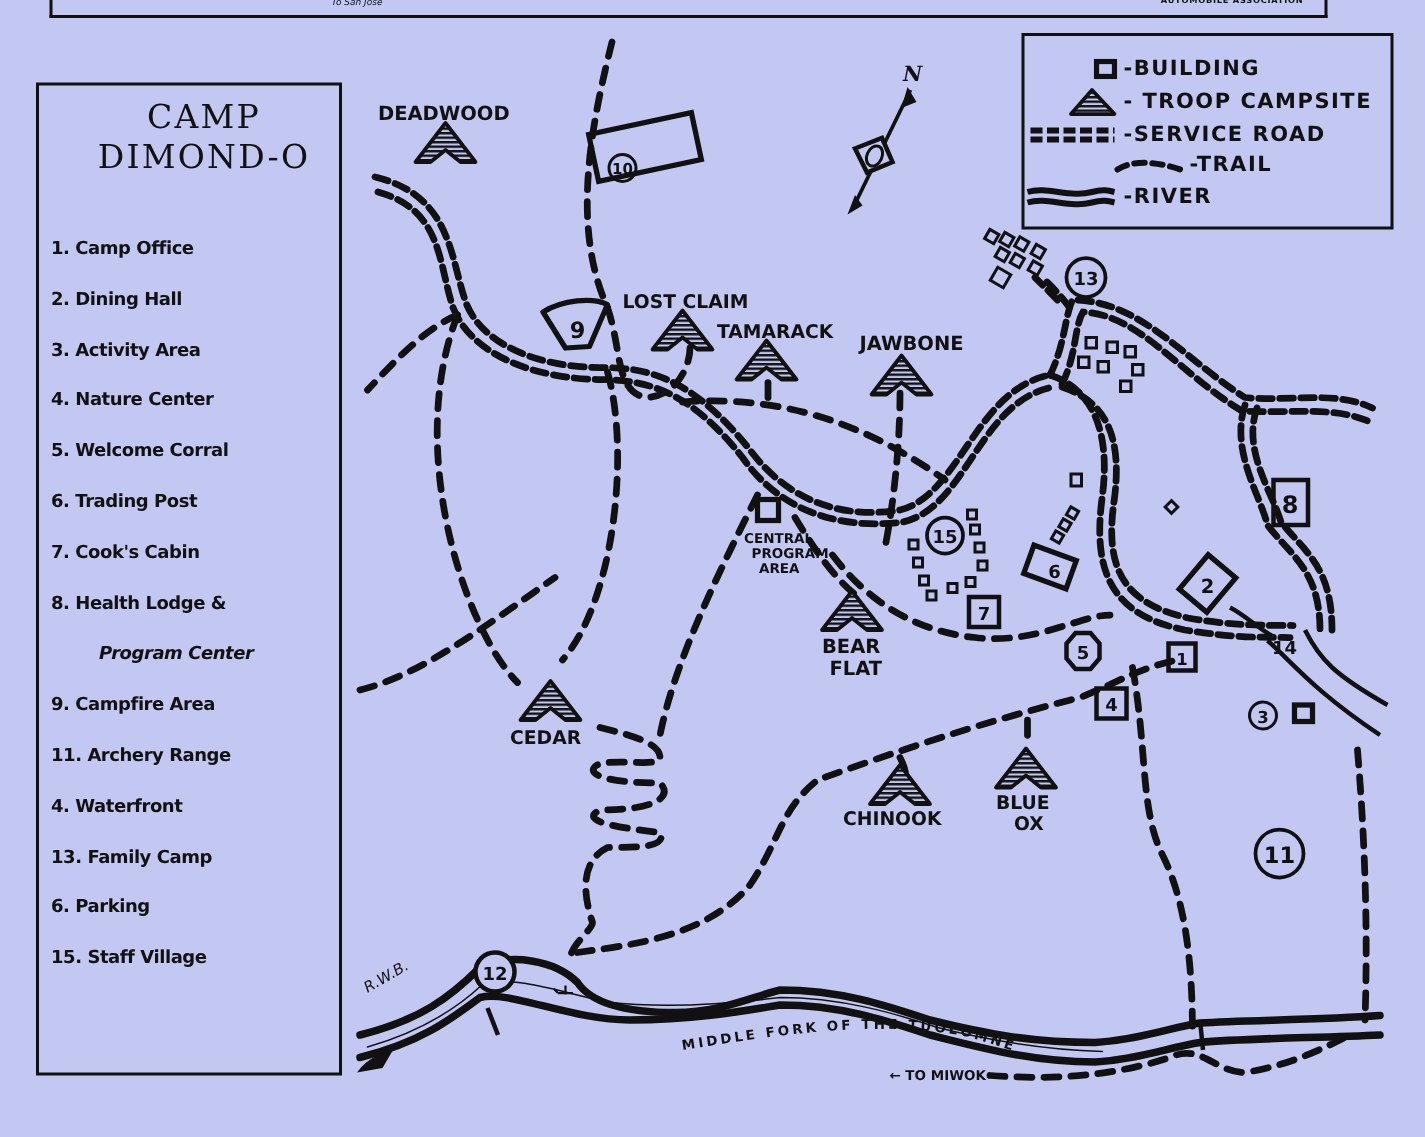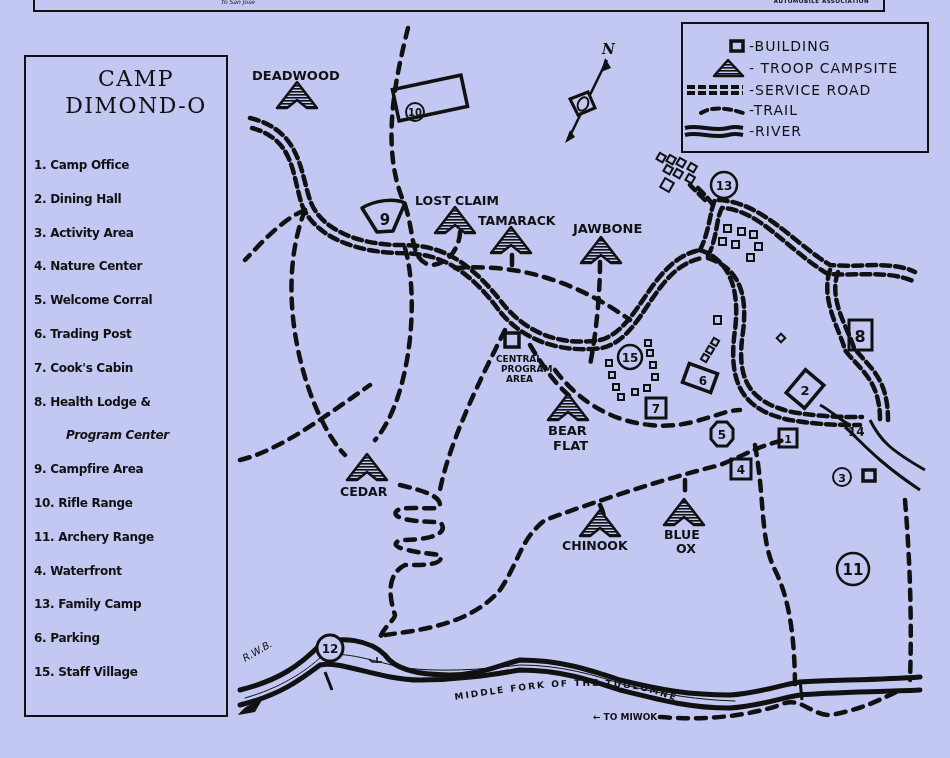--- a/index.html
+++ b/index.html
@@ -5,21 +5,21 @@
   html, body { margin:0; padding:0; }
   body { width:950px; height:758px; background:#c3c8f3; position:relative; overflow:hidden; font-family:"DejaVu Sans", sans-serif; color:#111; }
   .map-svg { position:absolute; left:0; top:0; width:950px; height:758px; }
   .hand { font-family:"DejaVu Sans", sans-serif; font-weight:bold; fill:#111; }
   .index-panel { position:absolute; left:24px; top:55px; width:204px; height:662px; border:2.5px solid #111; box-sizing:border-box; }
   .index-title { text-align:center; font-family:"DejaVu Serif", serif; font-size:22px; letter-spacing:1.5px; line-height:27px; margin-top:8px;padding-left:20px; }
   .index-list { list-style:none; margin:30px 0 0 0; padding:0 0 0 8px; }
   .index-list li { font-size:12px; font-weight:bold; line-height:33.8px; white-space:nowrap; letter-spacing:-0.3px; }
   .index-list li.cont { padding-left:32px;font-style:italic; }
   .legend-panel { position:absolute; left:681px; top:22px; width:248px; height:131px; border:2.5px solid #111; box-sizing:border-box; }
-  .legend-row { position:absolute; left:0; display:flex; align-items:center; font-size:14px; font-weight:normal; letter-spacing:1px; }
+  .legend-row { position:absolute; left:0; display:flex; align-items:center; font-size:14px; font-weight:bold; letter-spacing:1px; }
   .legend-row .sym { width:62px; height:20px; display:flex; justify-content:flex-end; align-items:center; margin-right:4px; }
   .top-strip { position:absolute; left:33px; top:0; width:852px; height:12px; border:2px solid #111; border-top:none; box-sizing:border-box; }
   .top-strip .l { position:absolute; left:186px; top:-2px; font-size:6px; font-style:italic; }
   .top-strip .r { position:absolute; right:14px; top:-2px; font-size:5.5px; font-weight:bold; letter-spacing:0.5px; }
 </style>
 </head>
 <body>
 
 <div class="top-strip">
   <span class="l">To San Jose</span>
@@ -293,21 +293,20 @@
     <li><span>1.</span> <span>Camp Office</span></li>
     <li><span>2.</span> <span>Dining Hall</span></li>
     <li><span>3.</span> <span>Activity Area</span></li>
     <li><span>4.</span> <span>Nature Center</span></li>
     <li><span>5.</span> <span>Welcome Corral</span></li>
     <li><span>6.</span> <span>Trading Post</span></li>
     <li><span>7.</span> <span>Cook's Cabin</span></li>
     <li><span>8.</span> <span>Health Lodge &amp;</span></li>
     <li class="cont"><span>Program Center</span></li>
     <li><span>9.</span> <span>Campfire Area</span></li>
-    <li><span>10.</span> <span>Rifle Range</span></li>
     <li><span>11.</span> <span>Archery Range</span></li>
     <li><span>4.</span> <span>Waterfront</span></li>
     <li><span>13.</span> <span>Family Camp</span></li>
     <li><span>6.</span> <span>Parking</span></li>
     <li><span>15.</span> <span>Staff Village</span></li>
   </ul>
 </div>
 
 <div class="legend-panel">
   <div class="legend-row" style="top:12px;">
@@ -327,21 +326,21 @@
     <span>- TROOP CAMPSITE</span>
   </div>
   <div class="legend-row" style="top:56px;">
     <span class="sym">
       <svg width="60" height="14">
           <path d="M2,4 L58,4 M2,10 L58,10" stroke="#111" stroke-width="4" stroke-dasharray="8 3"></path>
         </svg>
     </span>
     <span>-SERVICE ROAD</span>
   </div>
-  <div class="legend-row" style="top:76px;">
+  <div class="legend-row" style="top:76px;padding-left:44px;">
     <span class="sym">
       <svg width="50" height="14">
           <path d="M6,10 C15,4 30,4 48,10" fill="none" stroke="#111" stroke-width="4" stroke-dasharray="7 5" stroke-linecap="round"></path>
         </svg>
     </span>
     <span>-TRAIL</span>
   </div>
   <div class="legend-row" style="top:97px;">
     <span class="sym">
       <svg width="62" height="18">

